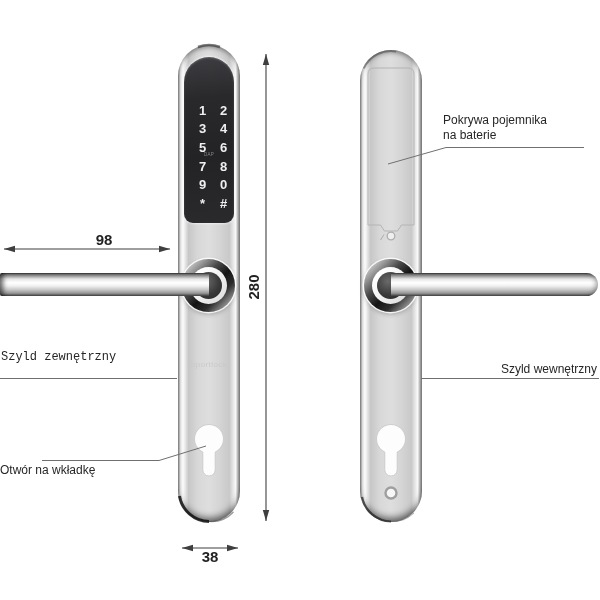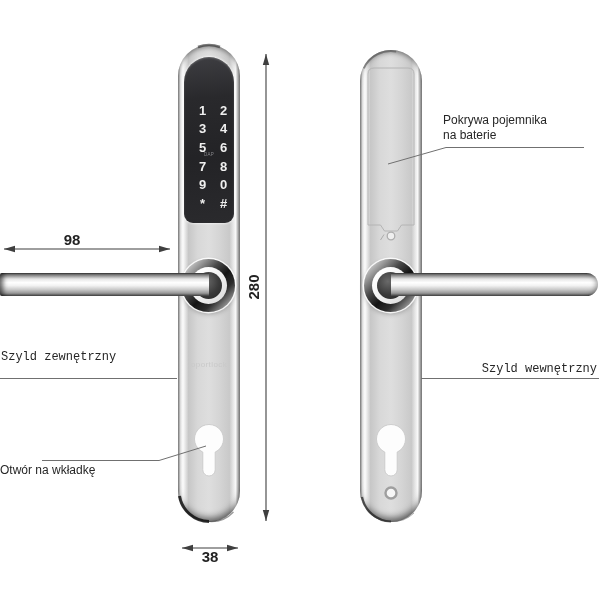--- a/index.html
+++ b/index.html
@@ -42,29 +42,29 @@
   #hub-outer-l{left:182px;top:259px;} #hub-ring-l{left:190px;top:267px;} #hub-core-l{left:195px;top:272px;}
   #bar-l{left:0;width:209px;border-radius:2px 0 0 2px;box-shadow:inset 6px 0 5px -3px rgba(0,0,0,.6);}
   #hub-outer-r{left:364px;top:259px;} #hub-ring-r{left:372px;top:267px;} #hub-core-r{left:377px;top:272px;}
   #bar-r{left:391px;width:207px;border-radius:0 11.5px 11.5px 0;box-shadow:inset -5px 0 5px -3px rgba(0,0,0,.35);}
 
   
   #overlay{position:absolute;left:0;top:0;width:600px;height:600px;}
 
   
   .dim{position:absolute;font-size:15px;font-weight:700;color:#222;white-space:nowrap;}
-  #dim-98{left:72px;top:231px;transform:translateX(-50%);}
+  #dim-98{left:104px;top:231px;transform:translateX(-50%);}
   #dim-280{left:253px;top:287px;transform:translate(-50%,-50%) rotate(-90deg);}
   #dim-38{left:210px;top:532px;transform:translateX(-50%);margin-top:16px;}
 
   
   .callout{position:absolute;font-size:12px;color:#262626;line-height:15px;white-space:nowrap;}
   #lbl-battery{left:443px;top:113px;}
   #lbl-ext{left:1px;top:350px;font-family:Liberation Mono, monospace;}
-  #lbl-int{right:3px;top:362px;text-align:center;font-family:Liberation Mono, monospace;}
+  #lbl-int{right:3px;top:362px;text-align:center;}
   #lbl-otwor{left:0;top:463px;width:150px;}
 </style>
 </head>
 <body>
 
 <div class="canvas">
 
   <div class="plate" id="plate-left"></div>
 
   <div class="plate" id="plate-right"></div>

